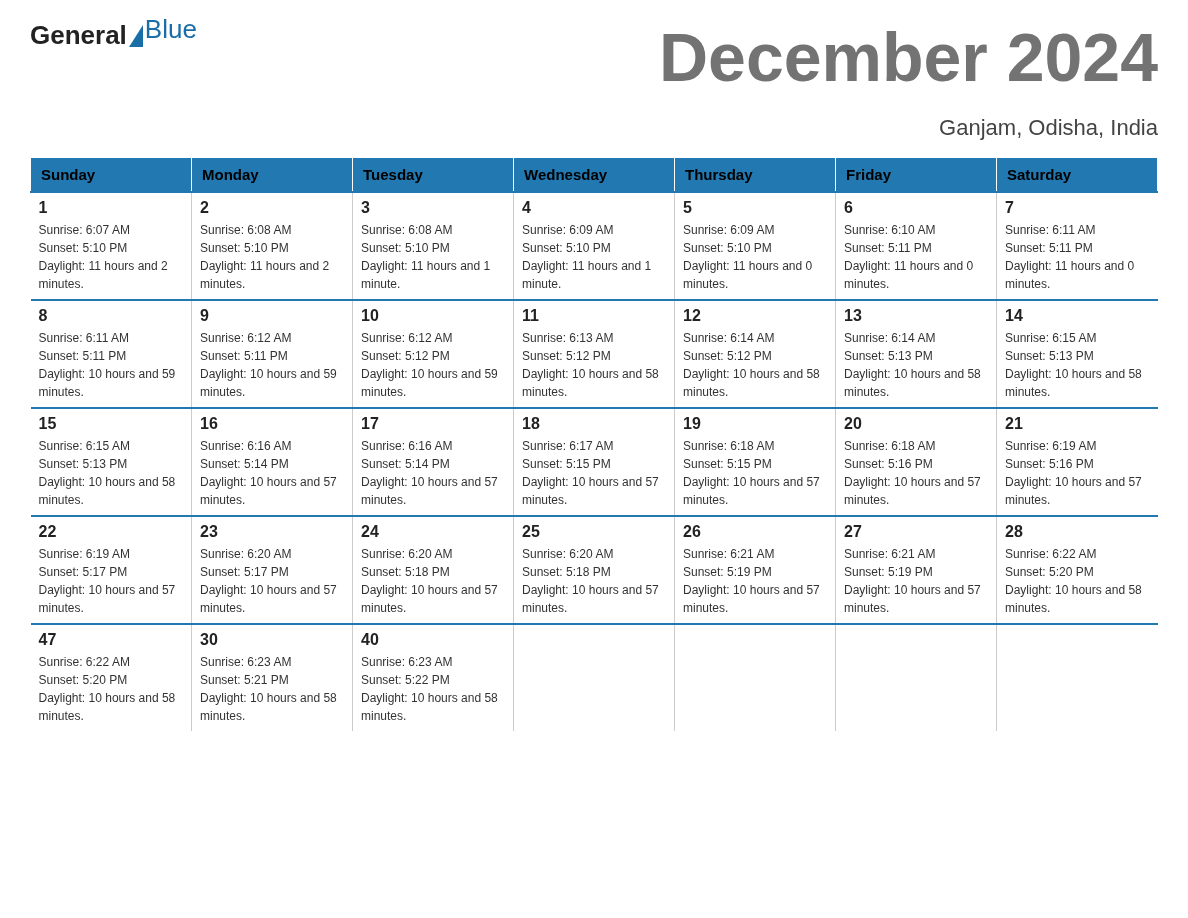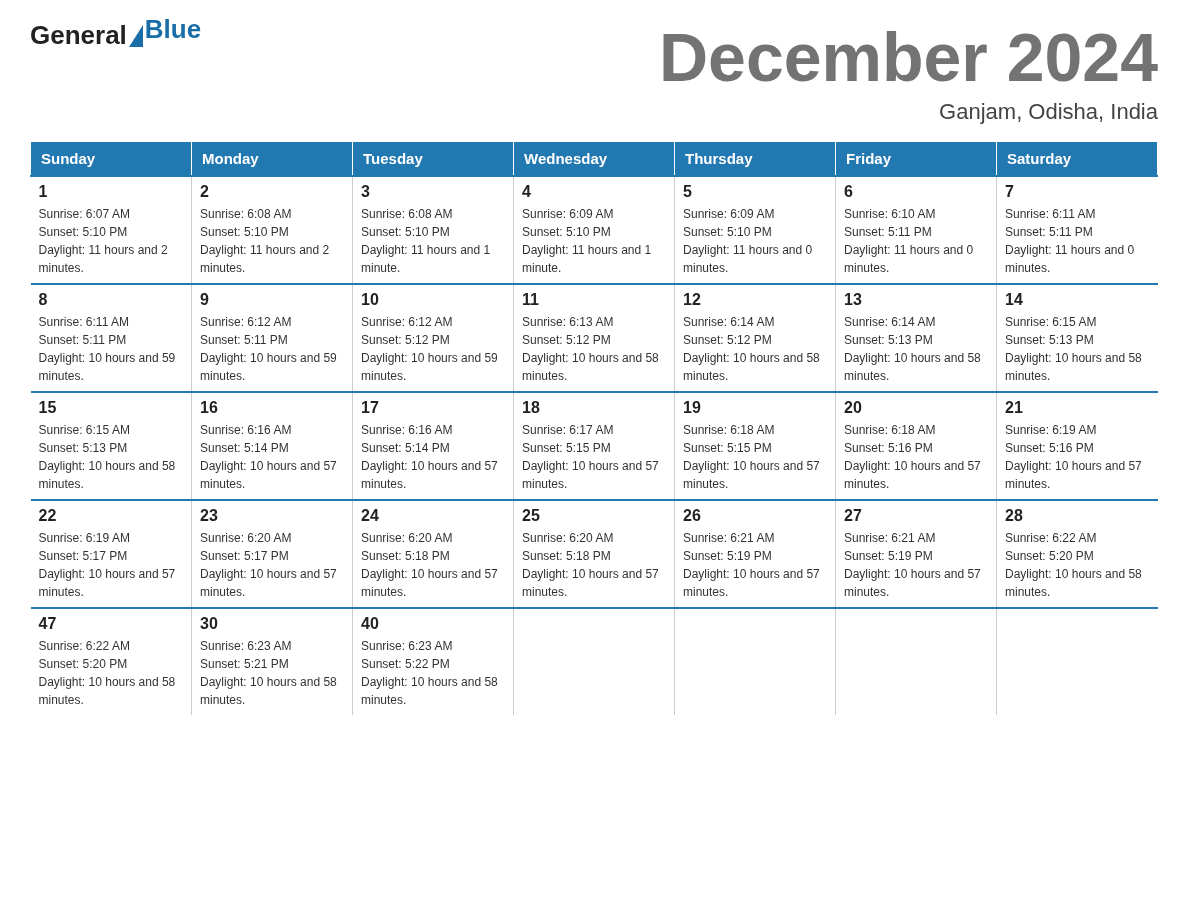--- a/index.html
+++ b/index.html
@@ -35,48 +35,48 @@
       display: flex;
       align-items: flex-start;
     }
     .logo-row1 {
       display: flex;
       align-items: center;
     }
     .logo-row2 {
       color: #1a6ea8;
       font-size: 26px;
-      font-weight: bold;
+      font-weight: normal;
       margin-top: -6px;
       padding-left: 2px;
     }
     .title-block {
       text-align: right;
     }
     .calendar-title {
       font-size: 68px;
       font-weight: bold;
       color: #737373;
       line-height: 1.1;
     }
     .calendar-subtitle {
       font-size: 22px;
       color: #444;
-      margin-top: 4px;
+      margin-top: 20px;
     }
     table {
       width: 100%;
       border-collapse: collapse;
       table-layout: fixed;
     }
     thead tr {
       background: #2278b0;
     }
     thead th {
-      color: #ffffff;
+      color: #000000;
       font-size: 15px;
       font-weight: bold;
       padding: 8px 10px;
       text-align: left;
       border: 1px solid #fff;
     }
     tbody tr {
       border-top: 2px solid #2278b0;
     }
     tbody td {

